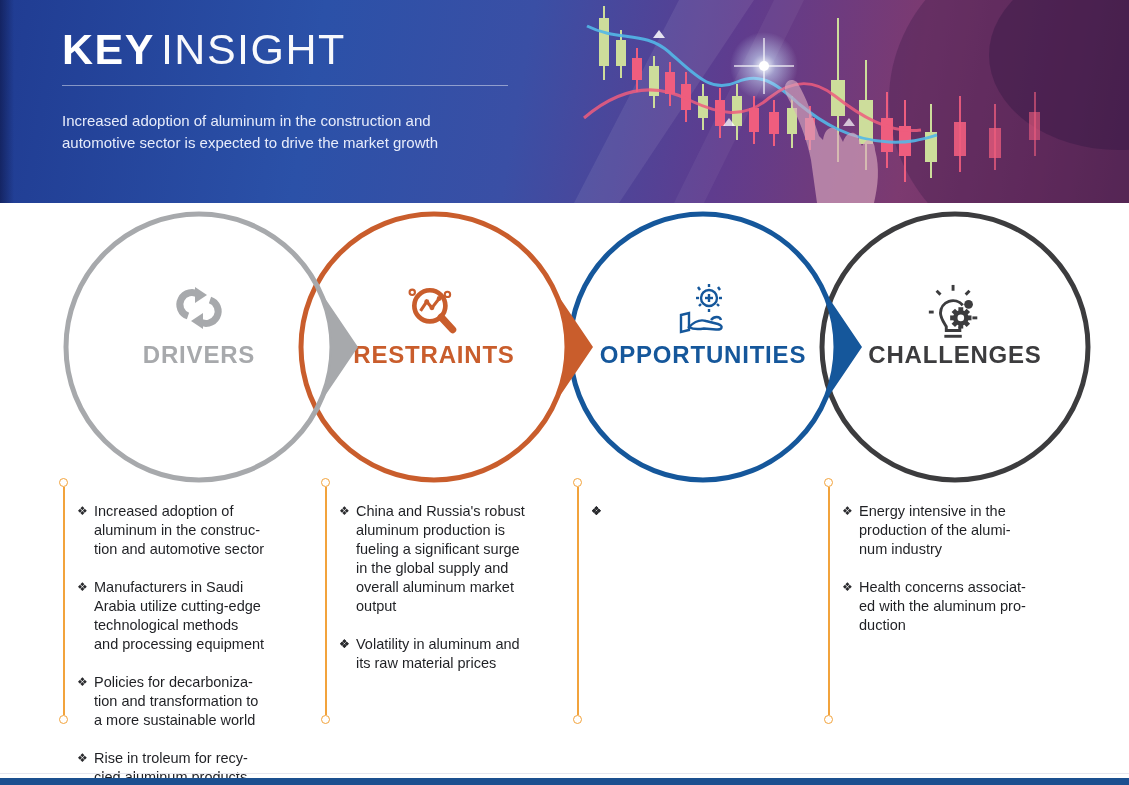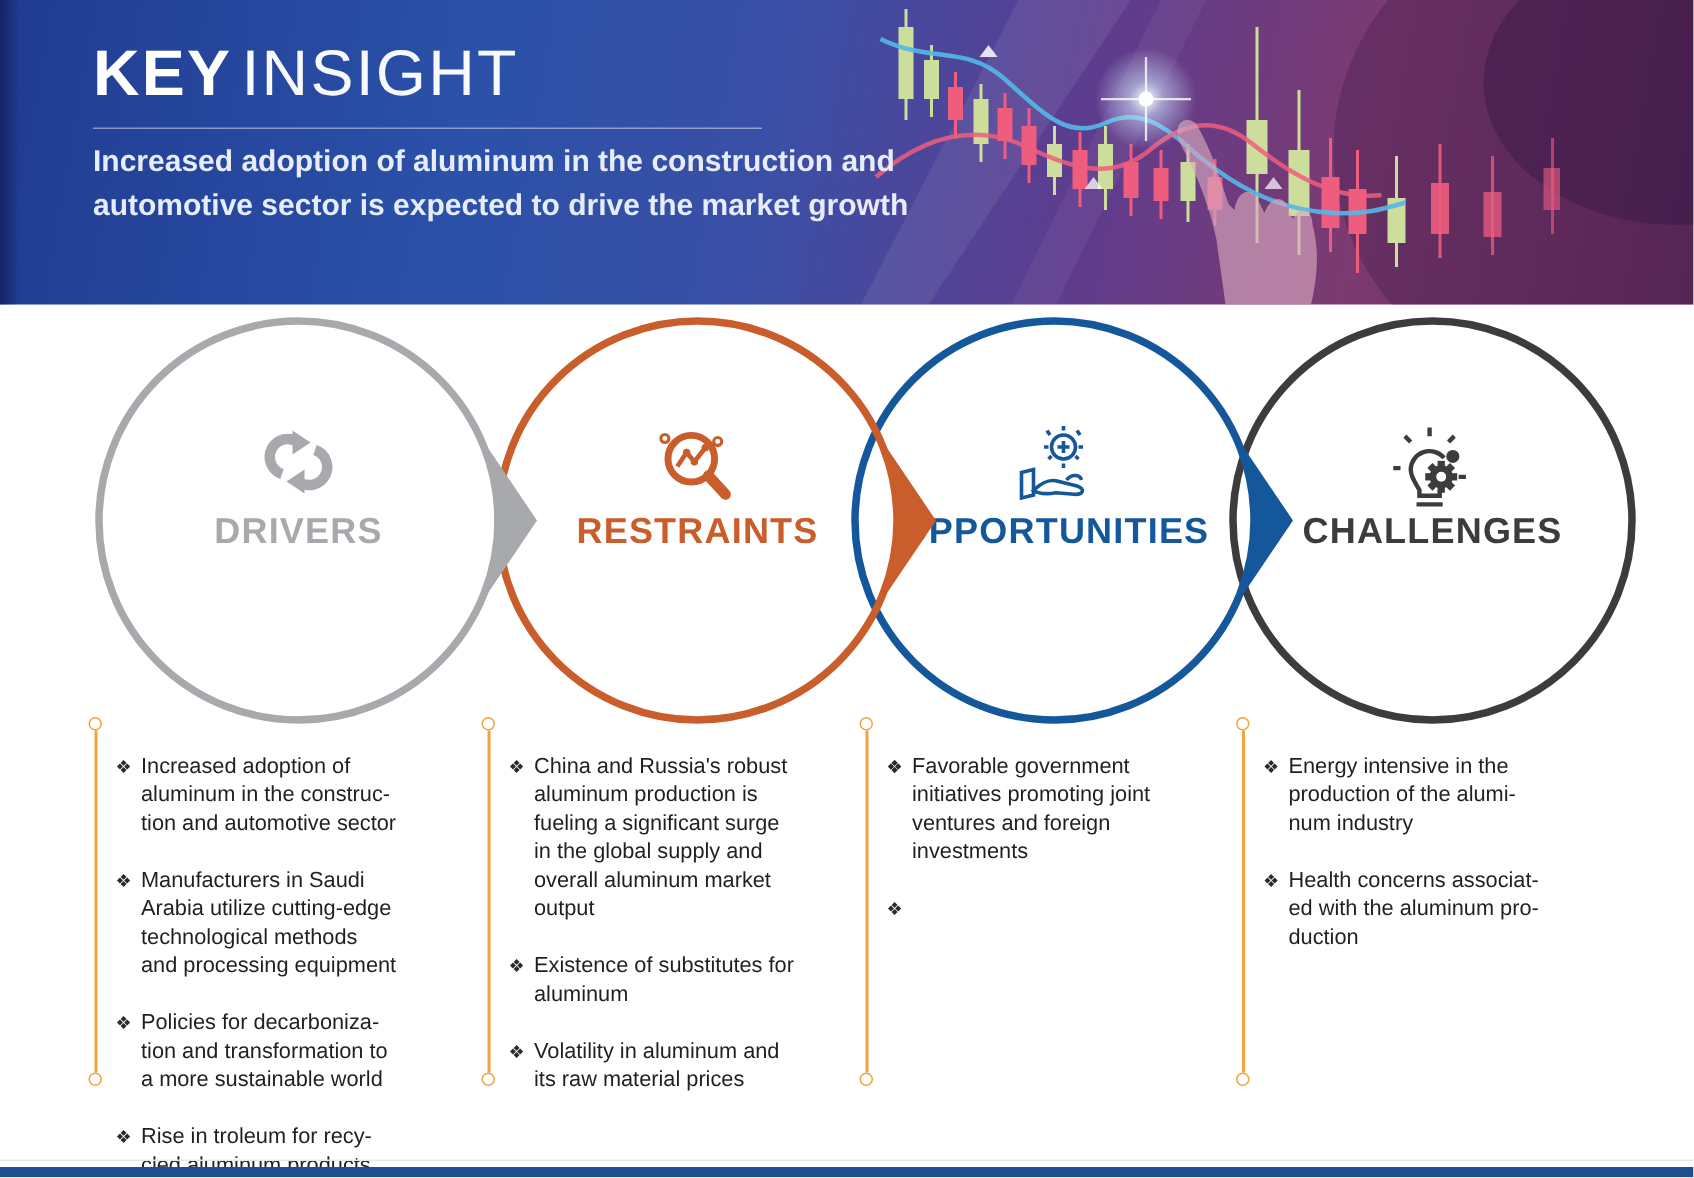--- a/index.html
+++ b/index.html
@@ -15,28 +15,28 @@
   .header::before{ 
     content:"";position:absolute;left:0;top:0;width:14px;height:203px;
     background:linear-gradient(90deg,rgba(10,16,60,.55),rgba(10,16,60,0));
   }
   .title-block{position:absolute;left:62px;top:26px;z-index:3;}
   .page-title{color:#ffffff;font-size:43px;line-height:1.1;letter-spacing:1.5px;margin:0;}
   .page-title .t-bold{font-weight:800;}
   .page-title .t-light{font-weight:400;opacity:.97;margin-left:6px;}
   .title-divider{width:446px;height:1px;background:rgba(255,255,255,.45);margin-top:12px;}
   .subtitle{
-    margin-top:8px;color:#e7ecfb;font-size:20px;line-height:1.45;
-    white-space:pre-line;font-weight:700;
+    margin-top:24px;color:#e7ecfb;font-size:15px;line-height:1.45;
+    white-space:pre-line;font-weight:400;
   }
   .photo{position:absolute;right:0;top:0;width:570px;height:203px;}
   
   .section-card{position:absolute;top:209px;width:320px;height:276px;}
   .card-0{left:63px;z-index:6}
-  .card-1{left:329px;z-index:5}
+  .card-1{left:298px;z-index:5}
   .card-2{left:567px;z-index:4}
   .card-3{left:819px;z-index:3}
   .ring-svg{position:absolute;left:0;top:0;color:var(--c);}
   .circle-icon{
     position:absolute;left:0;top:74px;width:272px;text-align:center;color:var(--c);
   }
   .circle-label{
     position:absolute;left:-24px;top:132px;width:320px;text-align:center;
     font-size:24px;font-weight:700;letter-spacing:.8px;color:var(--c);
   }
@@ -263,34 +263,30 @@
   </div>
   <div class="bcol bcol-1">
     <div class="vline" style="--c: #f2a33c;"></div>
     <ul class="bullets">
         <li class="bullet-item"><span class="diamond">❖</span><span>China and Russia's robust
 aluminum production is
 fueling a significant surge
 in the global supply and
 overall aluminum market
 output</span></li>
-        <li class="bullet-item"><span class="diamond">❖</span><span>Existence of substitutes for
-aluminum</span></li>
+        <li class="bullet-item"><span class="diamond">❖</span></li>
         <li class="bullet-item"><span class="diamond">❖</span><span>Volatility in aluminum and
 its raw material prices</span></li>
       </ul>
   </div>
   <div class="bcol bcol-2">
     <div class="vline" style="--c: #f2a33c;"></div>
     <ul class="bullets">
         <li class="bullet-item"><span class="diamond">❖</span></li>
-        <li class="bullet-item"><span class="diamond">❖</span><span>Favorable government
-initiatives promoting joint
-ventures and foreign
-investments</span></li>
+        <li class="bullet-item"><span class="diamond">❖</span></li>
         <li class="bullet-item"><span class="diamond">❖</span></li>
       </ul>
   </div>
   <div class="bcol bcol-3">
     <div class="vline" style="--c: #f2a33c;"></div>
     <ul class="bullets">
         <li class="bullet-item"><span class="diamond">❖</span><span>Energy intensive in the
 production of the alumi-
 num industry</span></li>
         <li class="bullet-item"><span class="diamond">❖</span><span>Health concerns associat-

